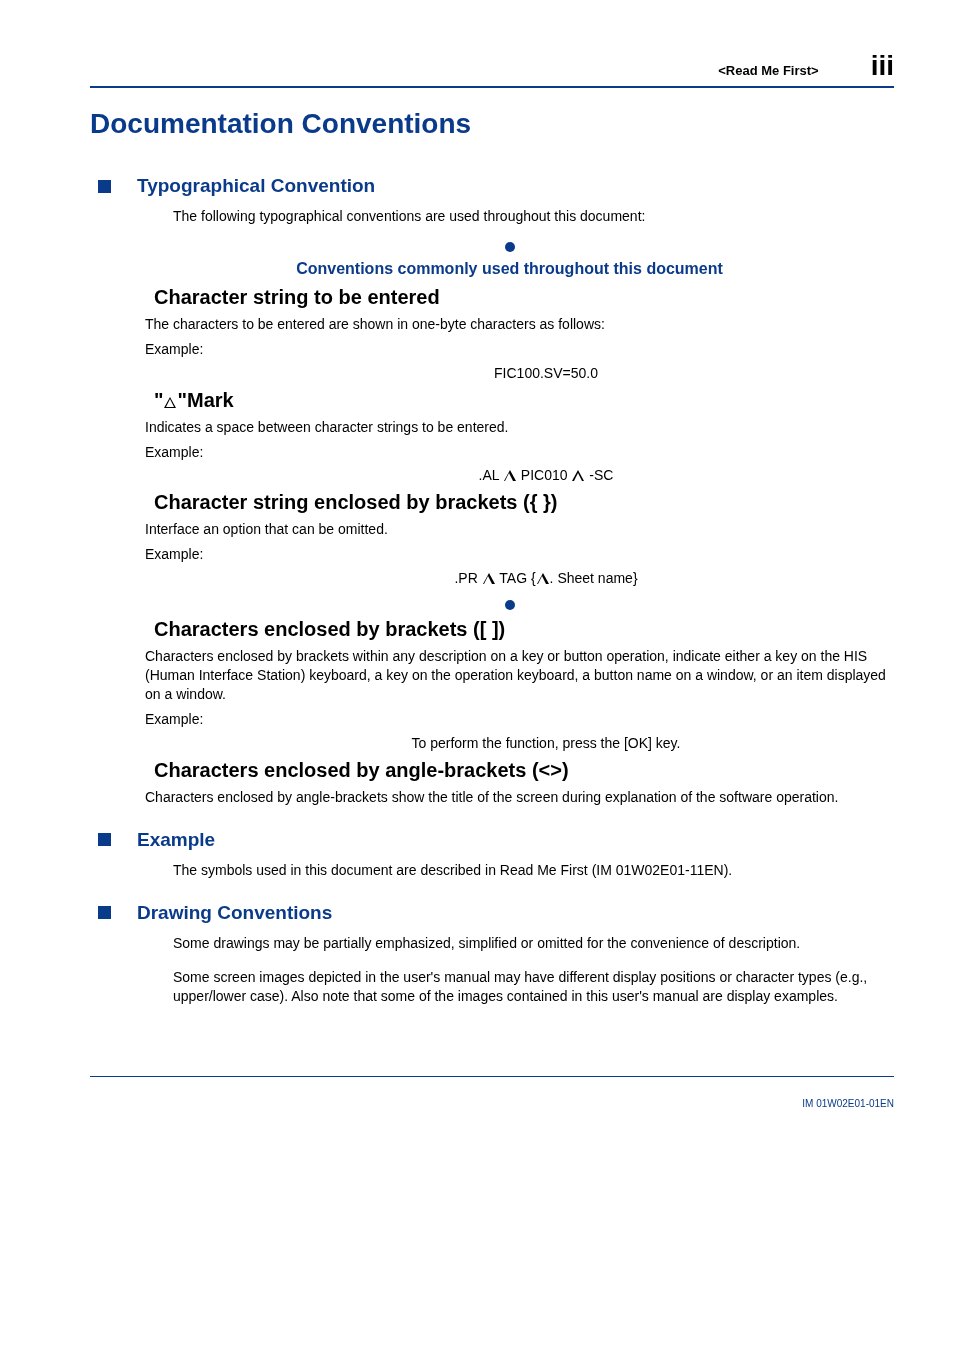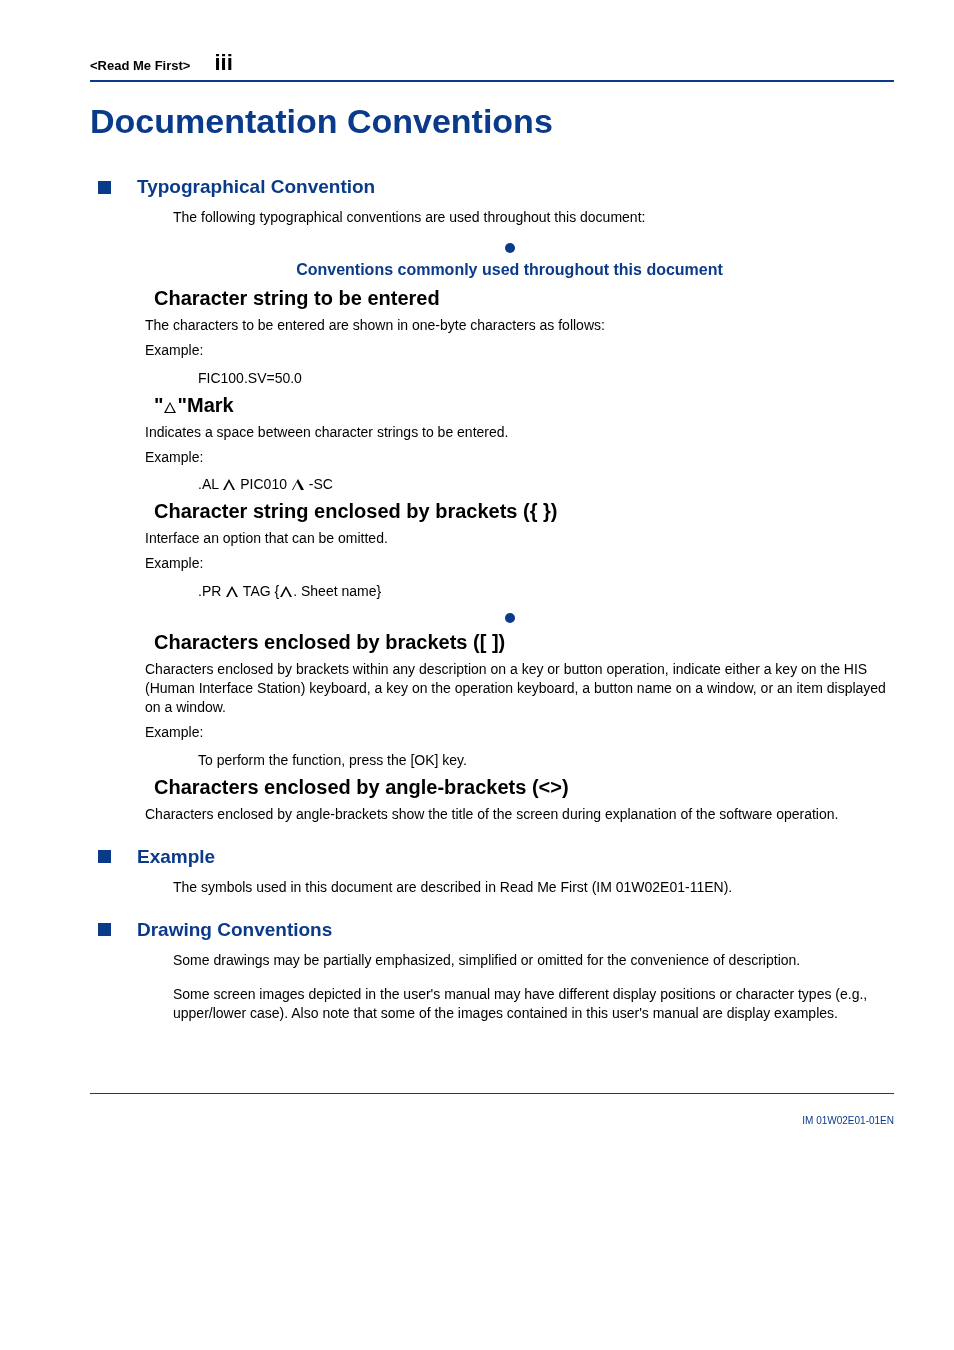--- a/index.html
+++ b/index.html
@@ -9,42 +9,42 @@
     width: 954px;
     margin: 0 auto;
     padding: 50px 60px 30px 90px;
     color: #000;
   }
   .header-bar {
     border-bottom: 2px solid #0a3a8a;
     padding-bottom: 4px;
     margin-bottom: 20px;
     display: flex;
-    justify-content: flex-start;
+    justify-content: flex-end;
     align-items: baseline;
-    gap: 24px;
+    gap: 52px;
   }
   .header-bar .rmf { font-size: 13px; font-weight: bold; }
-  .header-bar .pnum { font-size: 22px; font-weight: bold; }
+  .header-bar .pnum { font-size: 28px; font-weight: bold; }
   h1 {
-    font-size: 34px;
+    font-size: 28px;
     color: #0a3a8a;
     font-weight: bold;
     margin-bottom: 35px;
   }
   .h2 { margin: 22px 0 10px 8px; display: flex; align-items: center; gap: 26px; }
   .h2 .sq { width: 13px; height: 13px; background: #0a3a8a; flex-shrink: 0; }
   .h2 .txt { font-size: 19px; font-weight: bold; color: #0a3a8a; }
   .h2-body { margin-left: 83px; font-size: 14px; line-height: 1.35; margin-bottom: 16px; }
   .h3 { margin: 14px 0 8px 35px; display: flex; align-items: center; gap: 8px; flex-direction: column; }
   .h3 .dot { width: 10px; height: 10px; border-radius: 50%; background: #0a3a8a; flex-shrink: 0; }
   .h3 .txt { font-size: 16px; font-weight: bold; color: #0a3a8a; }
   .h4 { margin: 6px 0 6px 64px; font-size: 20px; font-weight: bold; }
   .para { margin: 4px 0 6px 55px; font-size: 14px; line-height: 1.35; }
-  .code { margin: 10px 0 8px 108px; font-size: 14px; }
+  .code { margin: 2px 0 8px 108px; font-size: 14px; text-align: center; }
   .tri-wrap { position:relative; display:inline-block; width:12px; height:11px; vertical-align:-1px; margin:0 1px;}
   .tri-wrap .outer { position:absolute; left:0; top:0; width:0;height:0; border-left:6px solid transparent; border-right:6px solid transparent; border-bottom:11px solid #000;}
   .tri-wrap .inner { position:absolute; left:1.5px; top:2.5px; width:0;height:0; border-left:4.5px solid transparent; border-right:4.5px solid transparent; border-bottom:8px solid #fff;}
   .footer-line { border-top: 1px solid #0a3a8a; margin-top: 70px; padding-top: 16px; text-align: right; }
   .footer-line .docid { font-size: 10px; color: #0a3a8a; }
 </style>
 </head>
 <body>
 
 <div class="header-bar">

